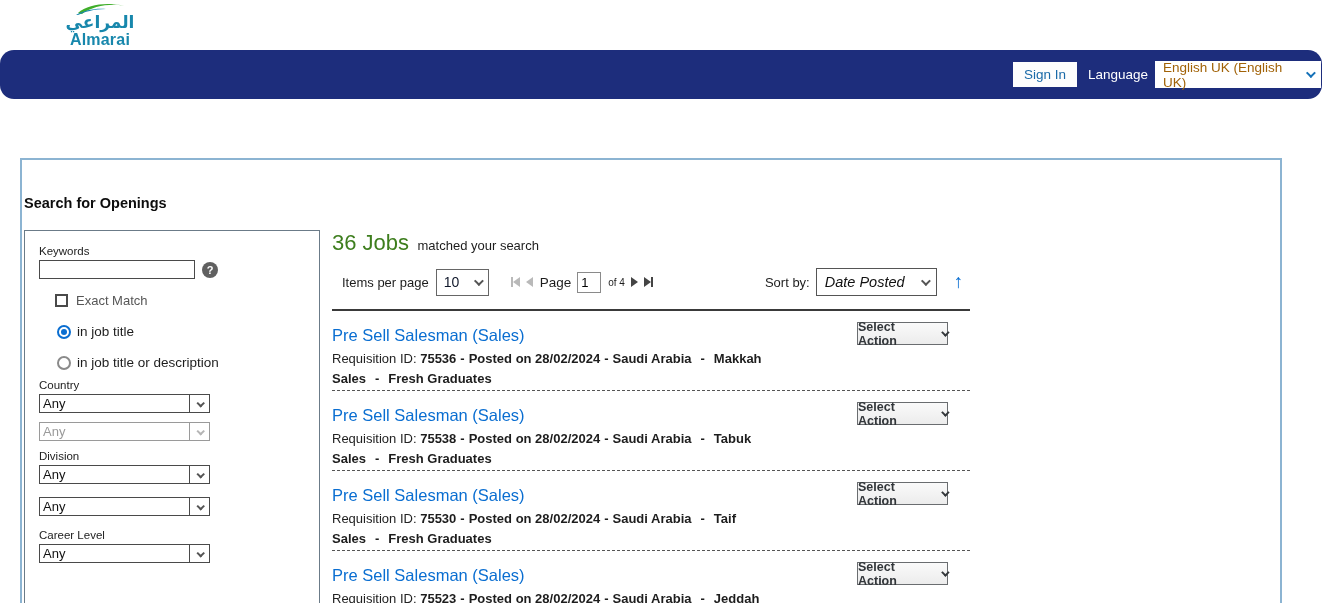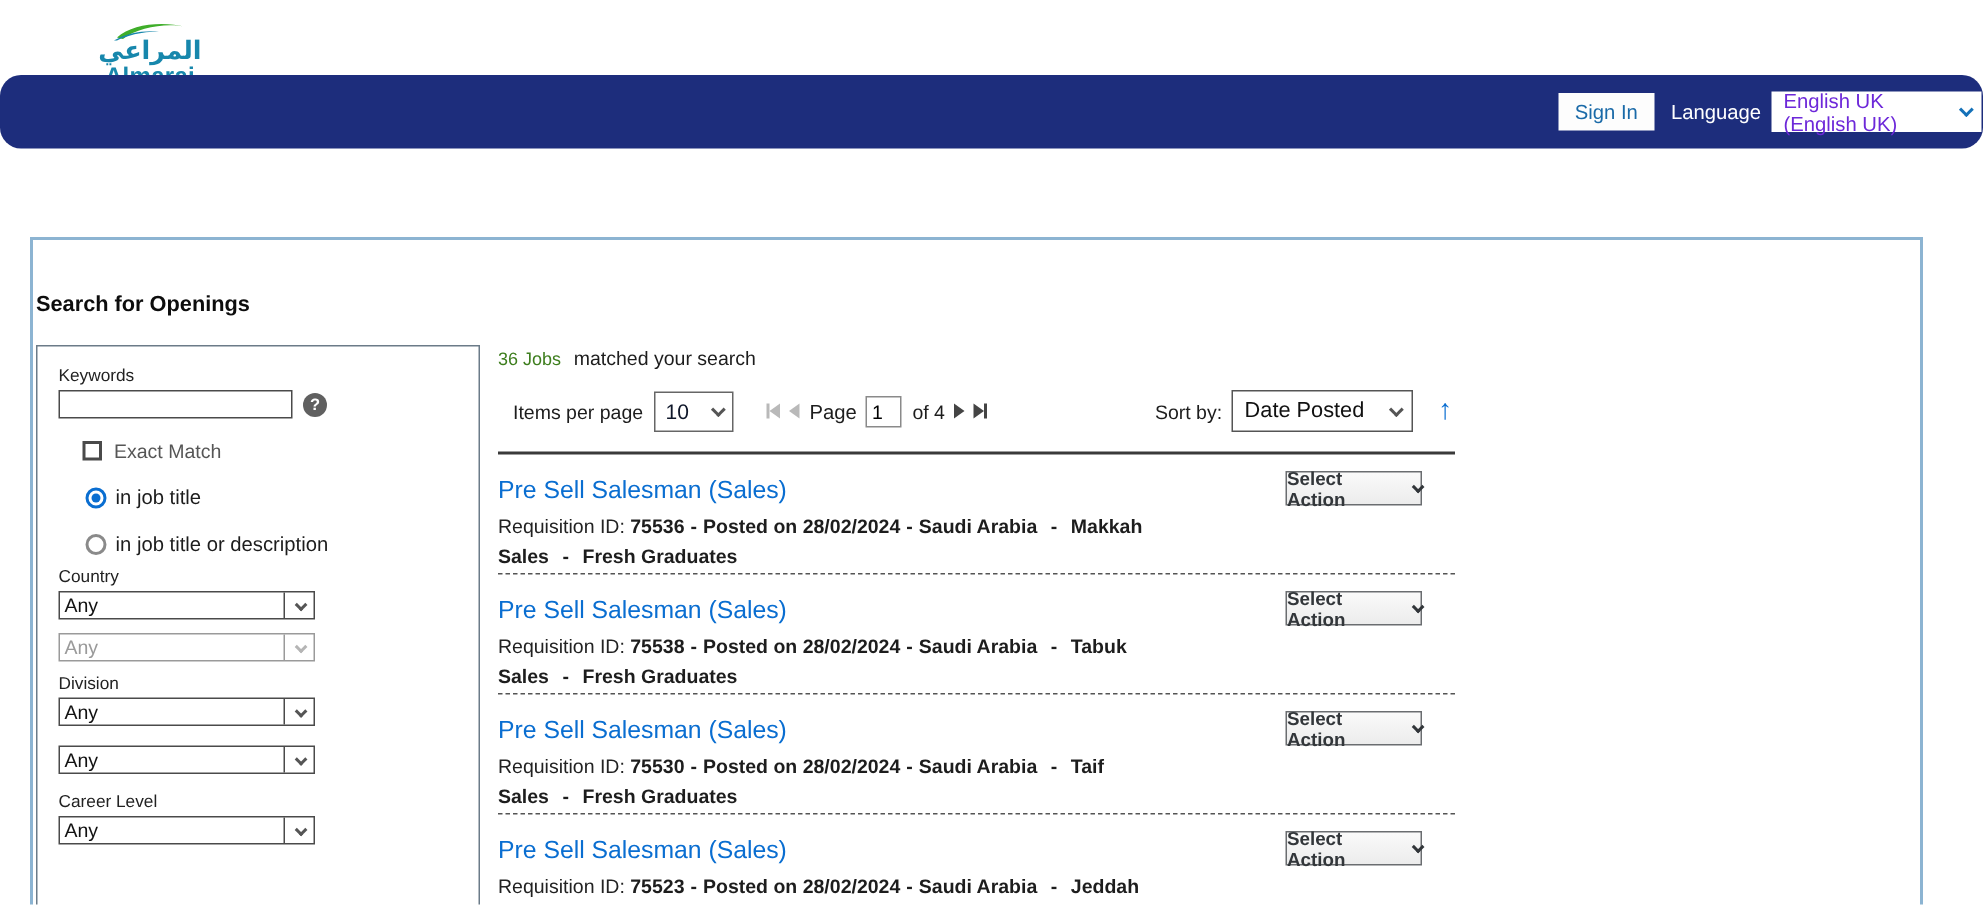--- a/index.html
+++ b/index.html
@@ -1,34 +1,34 @@
 <!DOCTYPE html>
 <html><head>
 <meta charset="utf-8">
 <style>
   * { margin:0; padding:0; box-sizing:border-box; }
   html,body { width:1322px; height:603px; overflow:hidden; background:#fff;
     font-family:"Liberation Sans", sans-serif; }
   body { position:relative; }
 
   
-  .top-header { position:absolute; top:12px; left:0; width:1322px; height:50px; background:#fff;padding-left:33px; }
+  .top-header { position:absolute; top:0; left:0; width:1322px; height:50px; background:#fff;padding-left:33px; }
   .logo { position:absolute; left:64px; top:2px; width:72px; text-align:center; cursor:pointer; }
   .logo-swoosh { display:block; margin:0 auto -2px auto; }
   .logo-arabic { display:block; font-family:"DejaVu Sans", sans-serif; font-weight:bold;
     font-size:17px; color:#1787ac; line-height:1.05; direction:rtl; }
   .logo-latin { display:block; font-weight:bold; font-size:16px; color:#1787ac; letter-spacing:0.2px; line-height:1.05; }
 
   
   .navbar { position:absolute; top:50px; left:0; width:1322px; height:49px; background:#1d2d7c;
     display:flex; align-items:center; justify-content:flex-end; padding-right:1px;border-radius:14px; }
   .signin-btn { background:#fdfdfd; color:#1a6aa8; font-size:13.5px; padding:5px 11px;
     margin-right:11px; cursor:pointer; }
   .language-label { color:#fff; font-size:13.5px; margin-right:7px; }
-  .language-select { background:#fff; color:#6d28d9; font-size:13.5px; height:27px; width:140px;
+  .language-select { background:#fff; color:#a16207; font-size:13.5px; height:27px; width:166px;
     display:flex; align-items:center; padding:0 8px; cursor:pointer; }
   .language-select .lang-text { flex:1; }
   .chev { display:inline-block; width:7px; height:7px; border-right:2px solid #1471b8;
     border-bottom:2px solid #1471b8; transform:rotate(45deg) translateY(-2px); }
 
   
   .main-panel { position:absolute; top:158px; left:20px; width:1262px; height:600px;
     border:2px solid #8cb4d2; background:#fff; }
   .page-title { position:absolute; top:3px; left:4px; font-size:20px; font-weight:bold; color:#0d0d0d; }
   .page-subtitle { position:absolute; top:35px; left:2px; font-size:14.5px; font-weight:bold; color:#0d0d0d; }
@@ -64,45 +64,45 @@
   .dd-arrow-cell .chev { border-color:#555; width:6px; height:6px; transform:rotate(45deg) translateY(-1px); }
   .dropdown.disabled { border-color:#9a9a9a; }
   .dropdown.disabled .dd-value { color:#9a9a9a; }
   .dropdown.disabled .dd-arrow-cell { border-left-color:#9a9a9a; }
   .dropdown.disabled .chev { border-color:#b5b5b5; }
   .green-count { font-size:17.5px; color:#3e7e1e; }
   .count-suffix { font-size:11.5px; color:#1d1d1d; margin-left:4px; }
 
   
   .results { position:absolute; top:70px; left:310px; width:638px; }
-  .res-count-line .green-count { font-size:12px; }
+  .res-count-line .green-count { font-size:22px; }
   .res-count-line .count-suffix { font-size:13px; }
   .toolbar { display:flex; align-items:center; margin-top:11px; height:30px; }
   .ipp-label { font-size:13px; color:#1d1d1d; margin-left:10px; }
   .ipp-select { width:53px; height:27px; border:1px solid #666; display:flex; align-items:center;
     margin-left:7px; padding:0 7px; cursor:pointer; background:#fff; }
   .ipp-select .dd-value { flex:1; font-size:14px; color:#0f172a; }
   .ipp-select .chev, .sort-select .chev { border-color:#555; }
   .pager { display:flex; align-items:center; margin-left:19px; }
   .pg-icon { display:flex; align-items:center; margin:0 3px; cursor:pointer; }
   .tri-l { width:0; height:0; border-top:5px solid transparent; border-bottom:5px solid transparent;
     border-right:7px solid #444; }
   .tri-r { width:0; height:0; border-top:5px solid transparent; border-bottom:5px solid transparent;
     border-left:7px solid #444; }
   .pg-bar { width:2px; height:10px; background:#444; }
   .pg-icon.dis .tri-l, .pg-icon.dis .tri-r { border-right-color:#b9b9b9; border-left-color:#b9b9b9; }
   .pg-icon.dis .pg-bar { background:#b9b9b9; }
   .page-label { font-size:13.5px; color:#1d1d1d; margin:0 6px 0 4px; }
   .page-input { width:24px; height:21px; border:1px solid #8a8a8a; font-size:13px; padding:0 3px;
     font-family:"Liberation Sans", sans-serif; }
-  .page-total { font-size:13px; color:#1d1d1d; margin:0 3px 0 7px; }
+  .page-total { font-size:10px; color:#1d1d1d; margin:0 3px 0 7px; }
   .sort-label { font-size:13px; color:#1d1d1d; margin-left:109px;text-align:center; }
   .sort-select { width:121px; height:28px; border:1px solid #555; display:flex; align-items:center;
     margin-left:6px; padding:0 8px; cursor:pointer; background:#fff; }
-  .sort-select .dd-value { flex:1; font-size:14.5px; color:#111; }
+  .sort-select .dd-value { flex:1; font-size:14.5px; color:#111;font-style:italic; }
   .sort-dir { font-size:19px; color:#0a6ed1; font-weight:bold; margin-left:17px; cursor:pointer; }
 
   
   .job-list { margin-top:12px; border-top:2px solid #3a3a3a; }
   .job-row { position:relative; min-height:80px; padding-top:13px; border-bottom:1px dashed #555; }
   .job-title { font-size:16.5px; color:#0a6ed1; line-height:22px; cursor:pointer; display:inline-block; }
   .job-details { margin-top:3px; font-size:13px; color:#222; max-width:432px; line-height:19.5px; }
   .job-details b { color:#1d1d1d; }
   .sep { margin:0 4px; font-weight:bold; color:#1d1d1d; }
   .sep.wide { margin:0 9px; }

